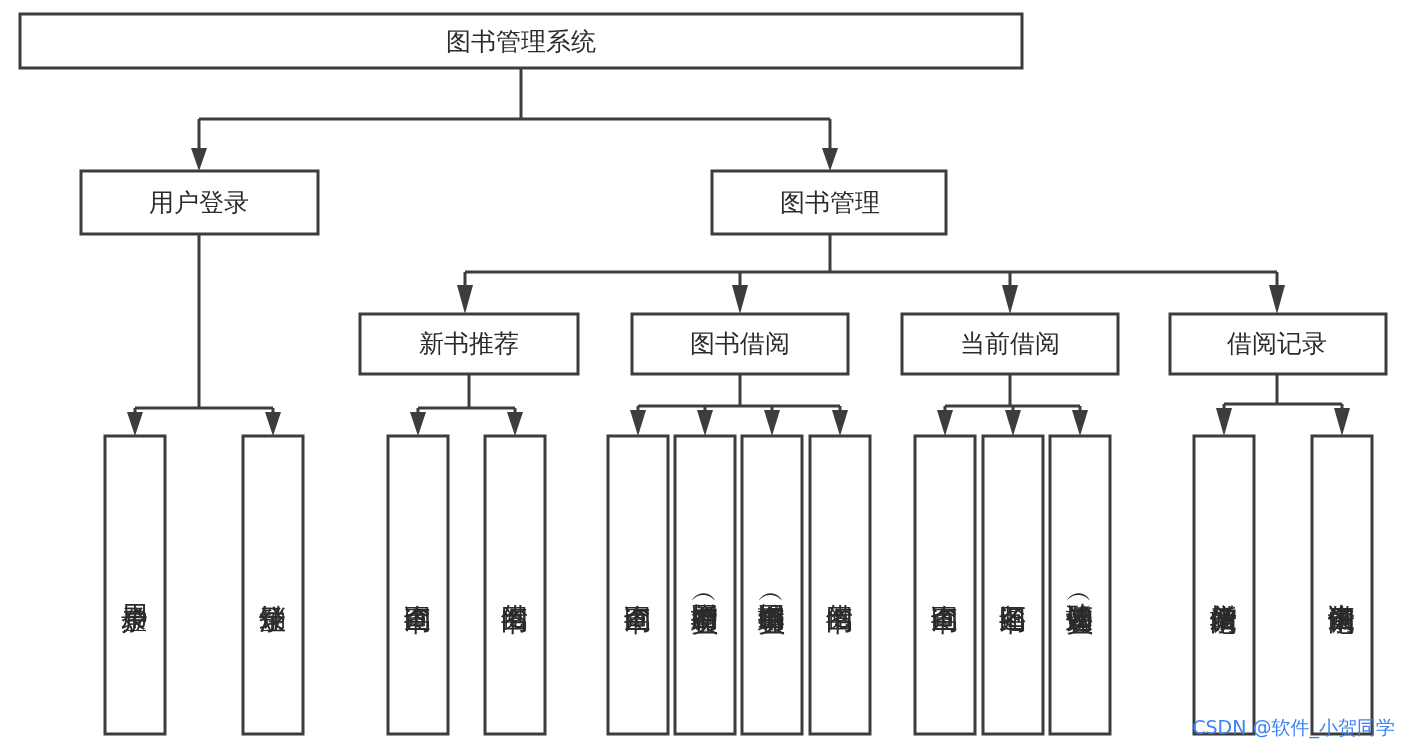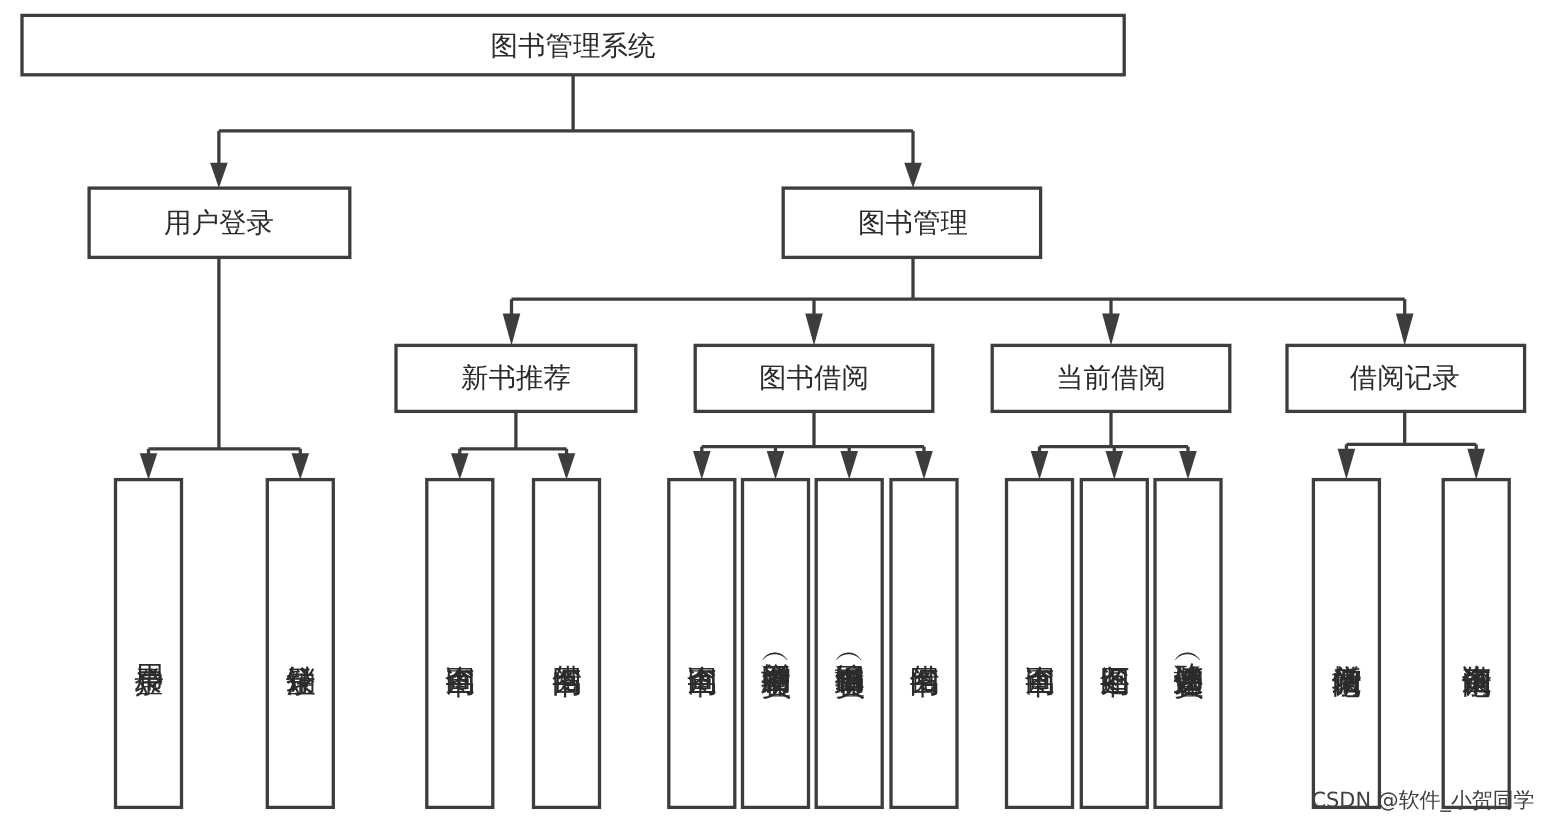--- a/index.html
+++ b/index.html
@@ -62,21 +62,21 @@
     justify-content: center;
     text-align: center;
     pointer-events: none;
   }
   .watermark {
     position: absolute;
     right: 10px;
     bottom: 6px;
     font-family: "DejaVu Sans", "Liberation Sans", sans-serif;
     font-size: 19px;
-    color: #404040;
+    color: #3b82f6;
     white-space: nowrap;
   }
 </style>
 </head>
 <body>
 
 <div id="diagram-root">
 
   <svg id="flow" viewBox="0 0 1405 747">
 

